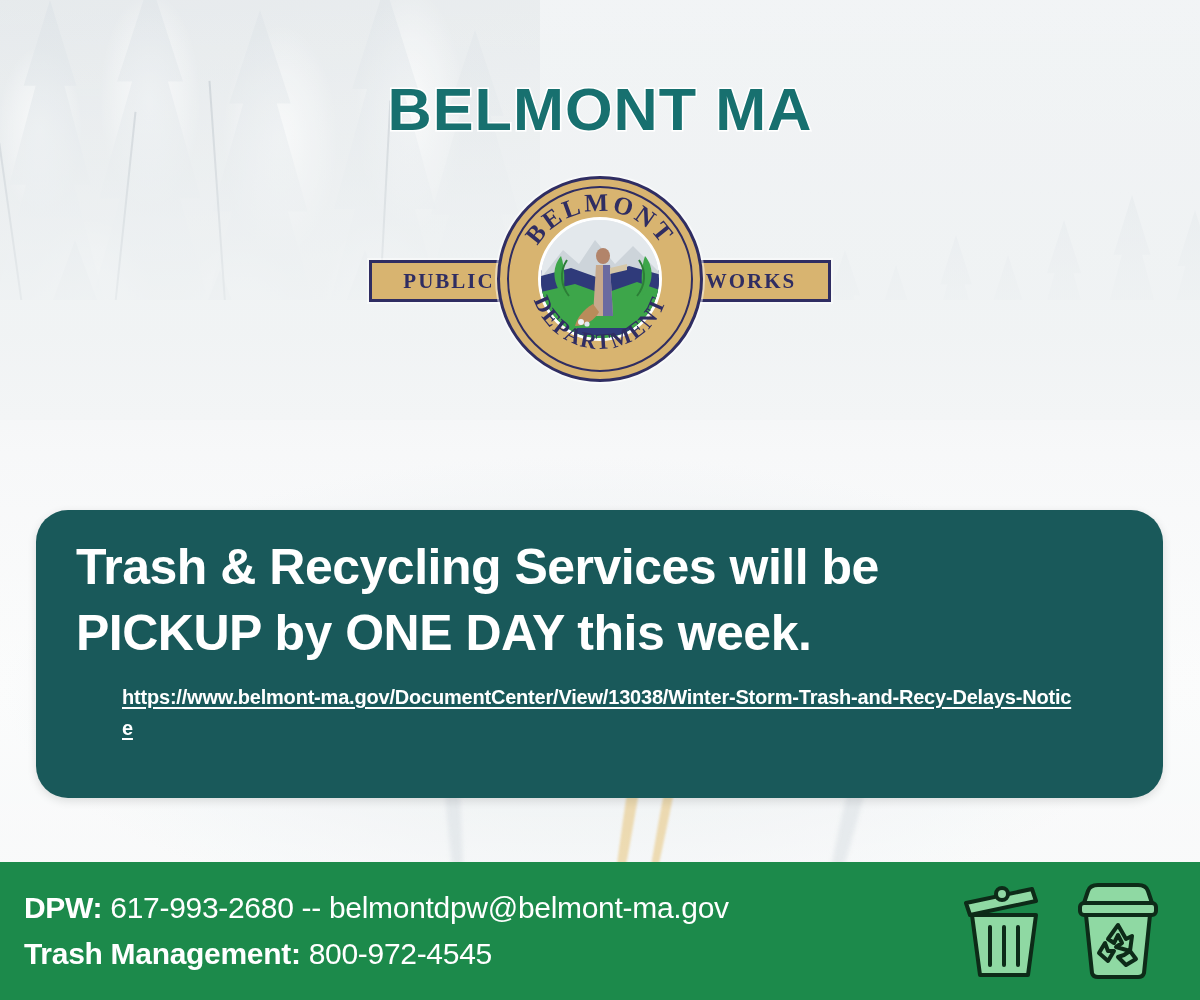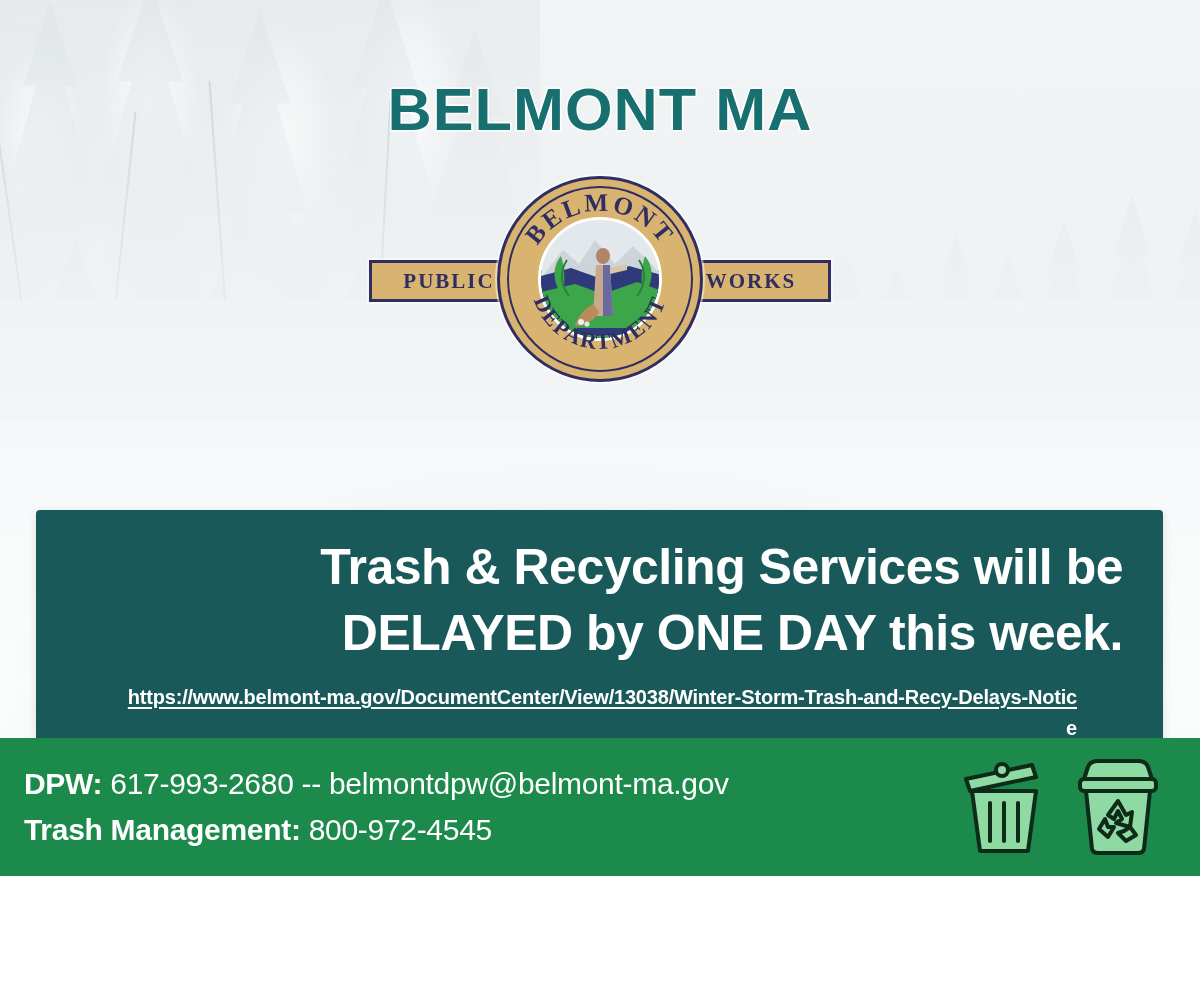--- a/index.html
+++ b/index.html
@@ -7,21 +7,21 @@
   html, body {
     width: 1200px;
     height: 1000px;
     overflow: hidden;
     font-family: "Liberation Sans", sans-serif;
   }
 
   #poster {
     position: relative;
     width: 1200px;
-    height: 876px;
+    height: 1000px;
     overflow: hidden;
     background: #bef264;
   }
 
   
   .bg-sky {
     position: absolute;
     inset: 0;
     background:
       linear-gradient(180deg, #eef1f3 0%, #eceff1 38%, #e9ecee 52%, #f1f3f4 60%, #f6f7f8 100%);
@@ -186,24 +186,24 @@
   }
 
   
   .notice-card {
     position: absolute;
     left: 36px;
     top: 510px;
     width: 1127px;
     height: 288px;
     background: #19595a;
-    border-radius: 4px;
+    border-radius: 32px;
     box-shadow: 0 3px 10px rgba(0,0,0,.12);
     padding: 24px 40px 16px;
-    text-align: right;
+    text-align: left;
     color: #ffffff;
   }
   .notice-line {
     font-family: "Liberation Sans", sans-serif;
     font-weight: 700;
     font-size: 50px;
     line-height: 1.32;
     letter-spacing: -0.5px;
     white-space: nowrap;
   }
@@ -349,21 +349,21 @@
             <textPath href="#arcBot" startOffset="50%" text-anchor="middle">DEPARTMENT</textPath>
           </text>
         </svg>
       </div>
     </div>
   </div>
 
 
   <div class="notice-card">
     <div class="notice-line">Trash &amp; Recycling Services will be</div>
-    <div class="notice-line">DELAYED by ONE DAY this week.</div>
+    <div class="notice-line">PICKUP by ONE DAY this week.</div>
     <a class="notice-url" href="#">https://www.belmont-ma.gov/DocumentCenter/View/13038/Winter-Storm-Trash-and-Recy-Delays-Notice </a>
   </div>
 
   <div class="footer">
     <div class="footer-lines">
 
       <div class="footer-line">
         <span class="footer-label">DPW:</span><span class="footer-value"> 617-993-2680 -- belmontdpw@belmont-ma.gov</span>
       </div>
 

